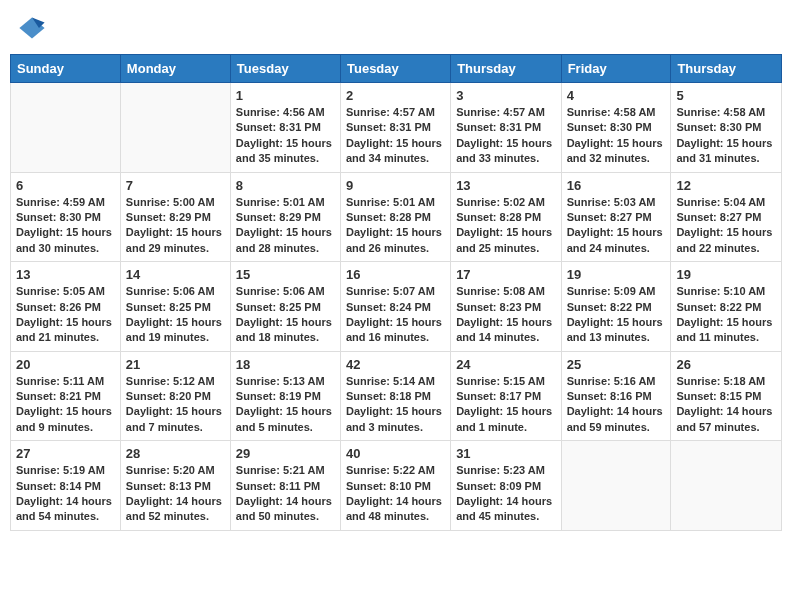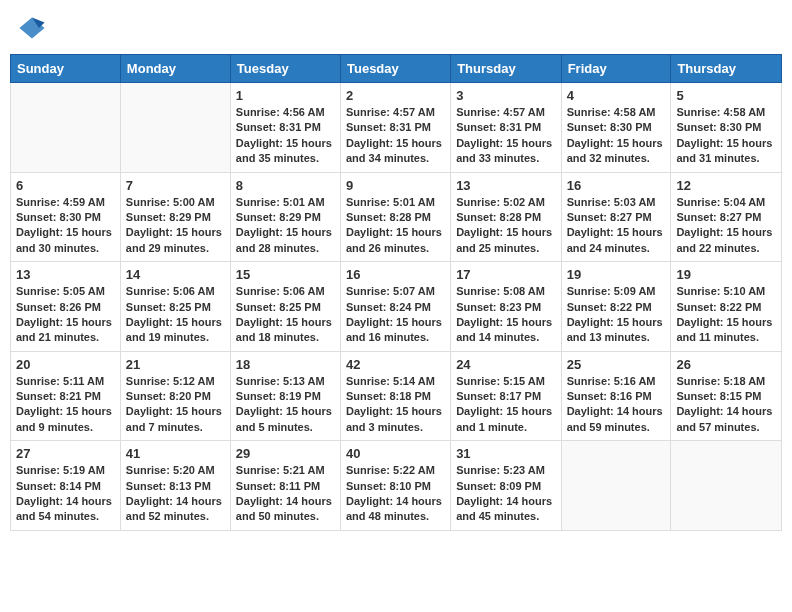--- a/index.html
+++ b/index.html
@@ -240,21 +240,21 @@
           <span class="day-num">26</span>
           <div class="day-info">Sunrise: 5:18 AM<br>Sunset: 8:15 PM<br>Daylight: 14 hours and 57 minutes.</div>
         </td>
       </tr>
       <tr>
         <td>
           <span class="day-num">27</span>
           <div class="day-info">Sunrise: 5:19 AM<br>Sunset: 8:14 PM<br>Daylight: 14 hours and 54 minutes.</div>
         </td>
         <td>
-          <span class="day-num">41</span>
+          <span class="day-num">28</span>
           <div class="day-info">Sunrise: 5:20 AM<br>Sunset: 8:13 PM<br>Daylight: 14 hours and 52 minutes.</div>
         </td>
         <td>
           <span class="day-num">29</span>
           <div class="day-info">Sunrise: 5:21 AM<br>Sunset: 8:11 PM<br>Daylight: 14 hours and 50 minutes.</div>
         </td>
         <td>
           <span class="day-num">40</span>
           <div class="day-info">Sunrise: 5:22 AM<br>Sunset: 8:10 PM<br>Daylight: 14 hours and 48 minutes.</div>
         </td>

